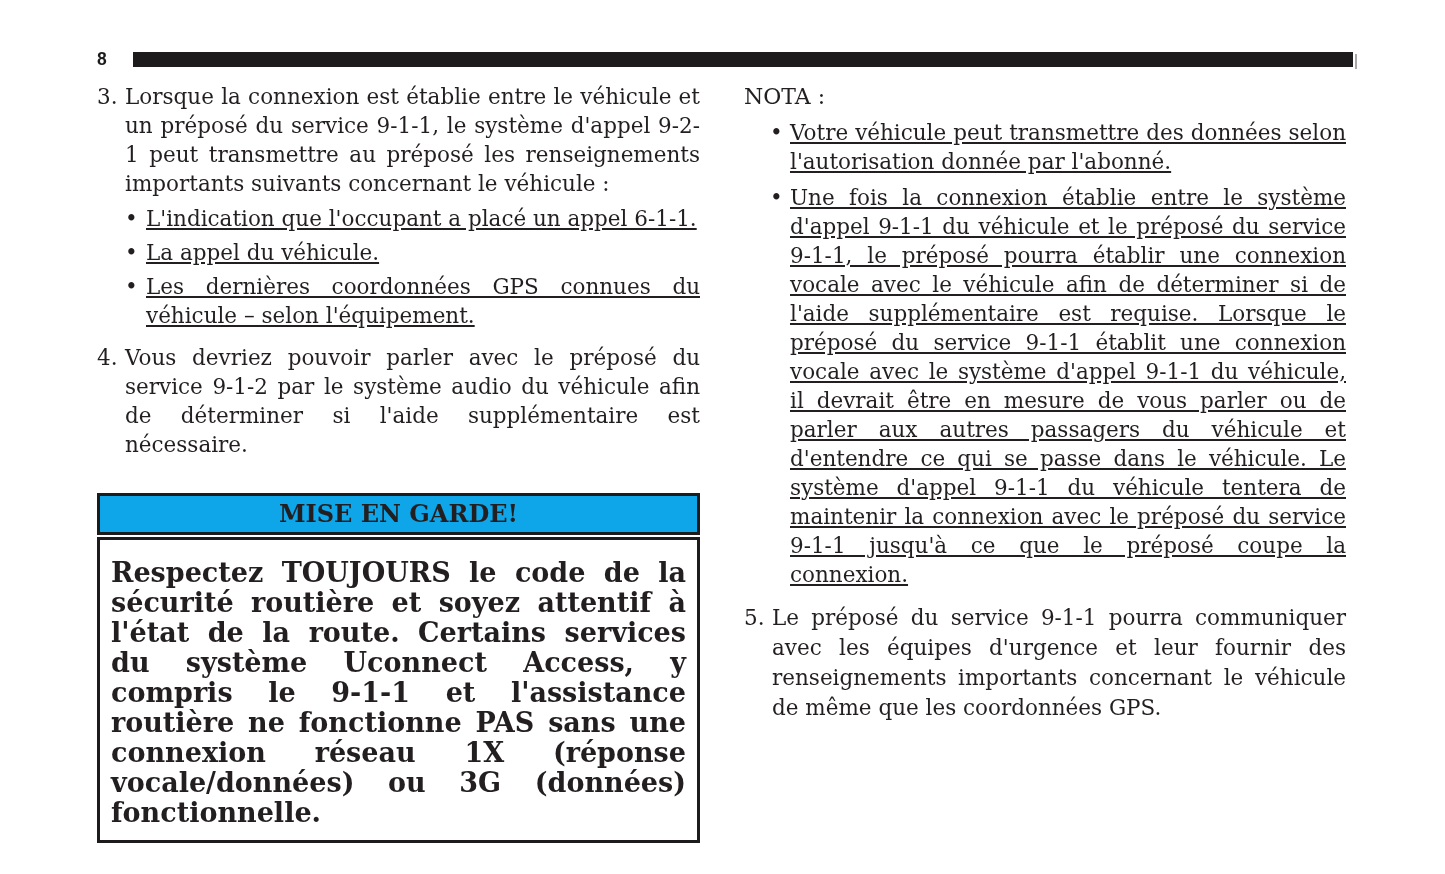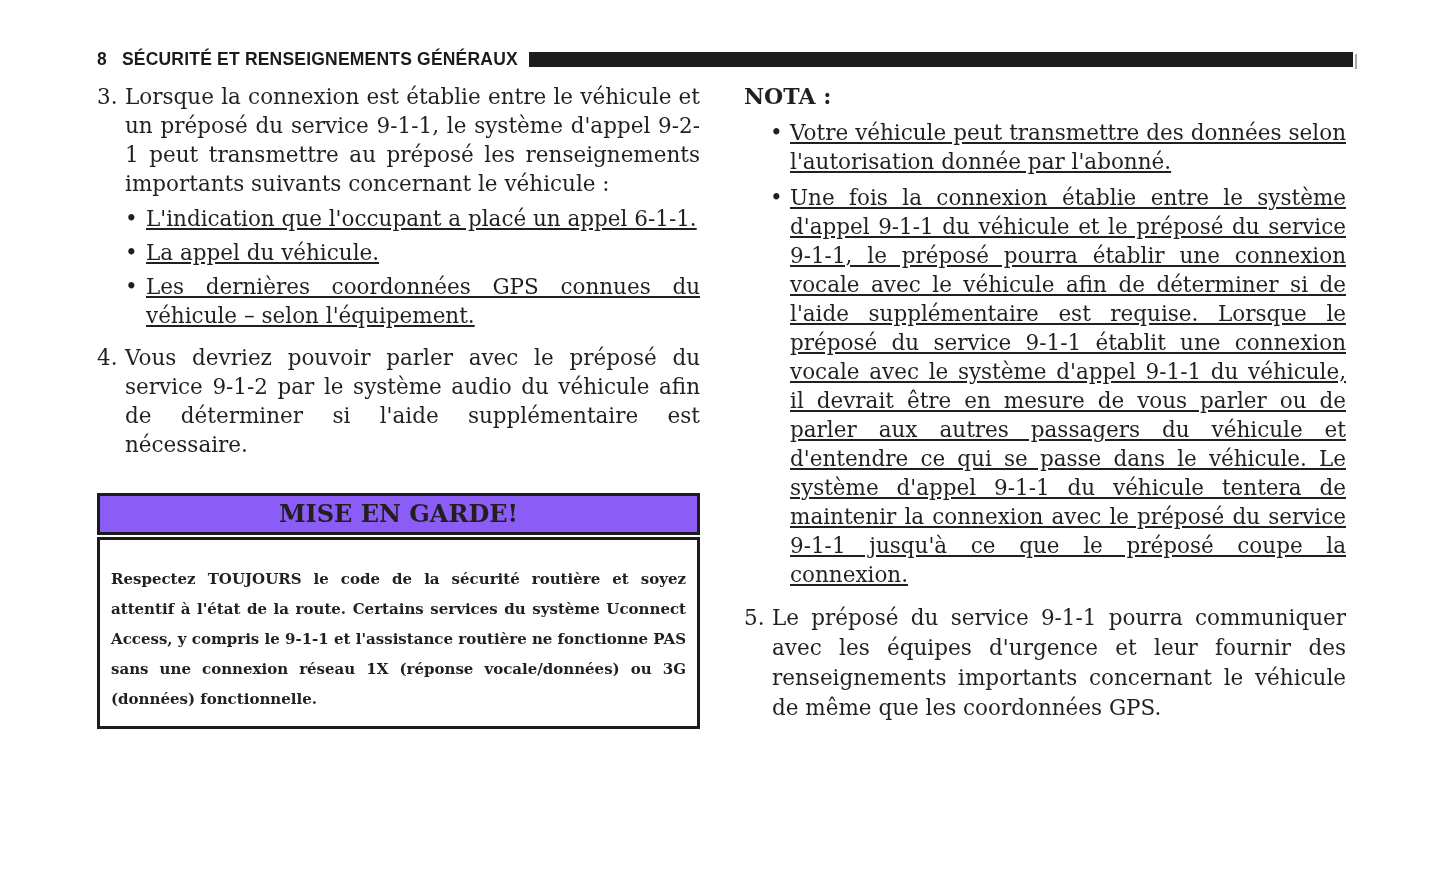--- a/index.html
+++ b/index.html
@@ -36,43 +36,42 @@
   .bullets-left { margin:6px 0 0 28px; }
   .bullet-item { display:flex; margin-top:5px; }
   .bullet-dot  { width:21px; flex:none; }
   .bullet-text { flex:1; text-align:justify;text-decoration:underline; }
 
   .item4 { margin-top:13px; }
 
   
   .caution-box { margin-top:34px; }
   .caution-header {
-    border:3px solid #1d1b1c; background:#8b5cf6; text-align:center;
+    border:3px solid #1d1b1c; background:#0ea5e9; text-align:center;
     font-weight:700; font-size:24px; padding:3px 0 4px 0;
   }
   .caution-body {
-    border:3px solid #1d1b1c; margin-top:2px; padding:24px 11px 12px 11px;
-    font-weight:700; font-size:15px; line-height:30px; text-align:justify;
+    border:3px solid #1d1b1c; margin-top:2px; padding:18px 11px 12px 11px;
+    font-weight:700; font-size:27px; line-height:30px; text-align:justify;
   }
 
   
-  .nota-heading { font-weight:700; font-size:22px; }
+  .nota-heading { font-weight:400; font-size:22px; }
   .bullets-right { margin-top:5px; padding-left:26px; }
   .bullet-item-r { display:flex; margin-top:7px; }
   .bullet-dot-r  { width:20px; flex:none; }
   .item5 { margin-top:14px; line-height:30px; }
 </style>
 </head>
 <body>
 
 <div class="page">
 
   <div class="header-row">
     <span class="page-number">8</span>
-    <span class="header-title">SÉCURITÉ ET RENSEIGNEMENTS GÉNÉRAUX</span>
     <span class="header-bar"></span>
   </div>
 
   <div class="col col-left">
 
     <div class="list-item">
       <span class="li-num">3.</span>
       <span class="li-text">Lorsque la connexion est établie entre le véhicule et un préposé du service 9-1-1, le système d'appel 9-2-1 peut transmettre au préposé les renseignements importants suivants concernant le véhicule :</span>
     </div>
 

